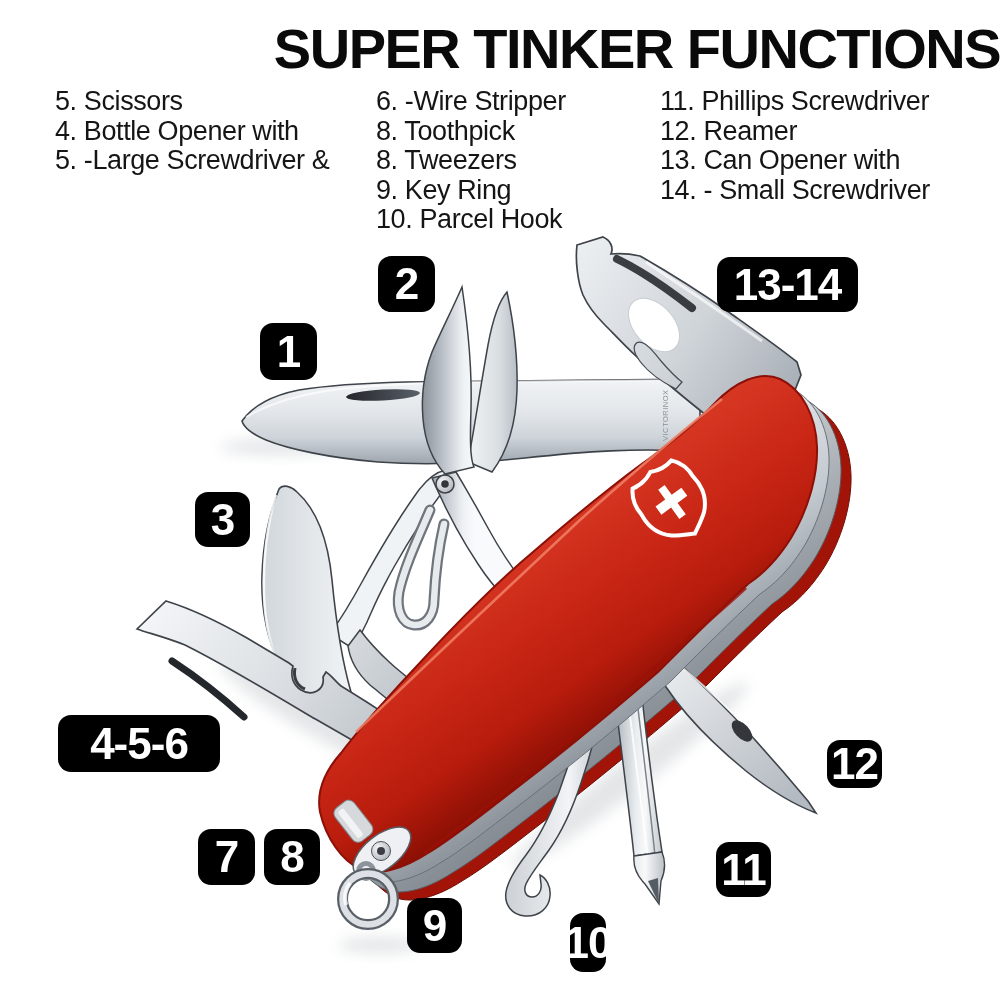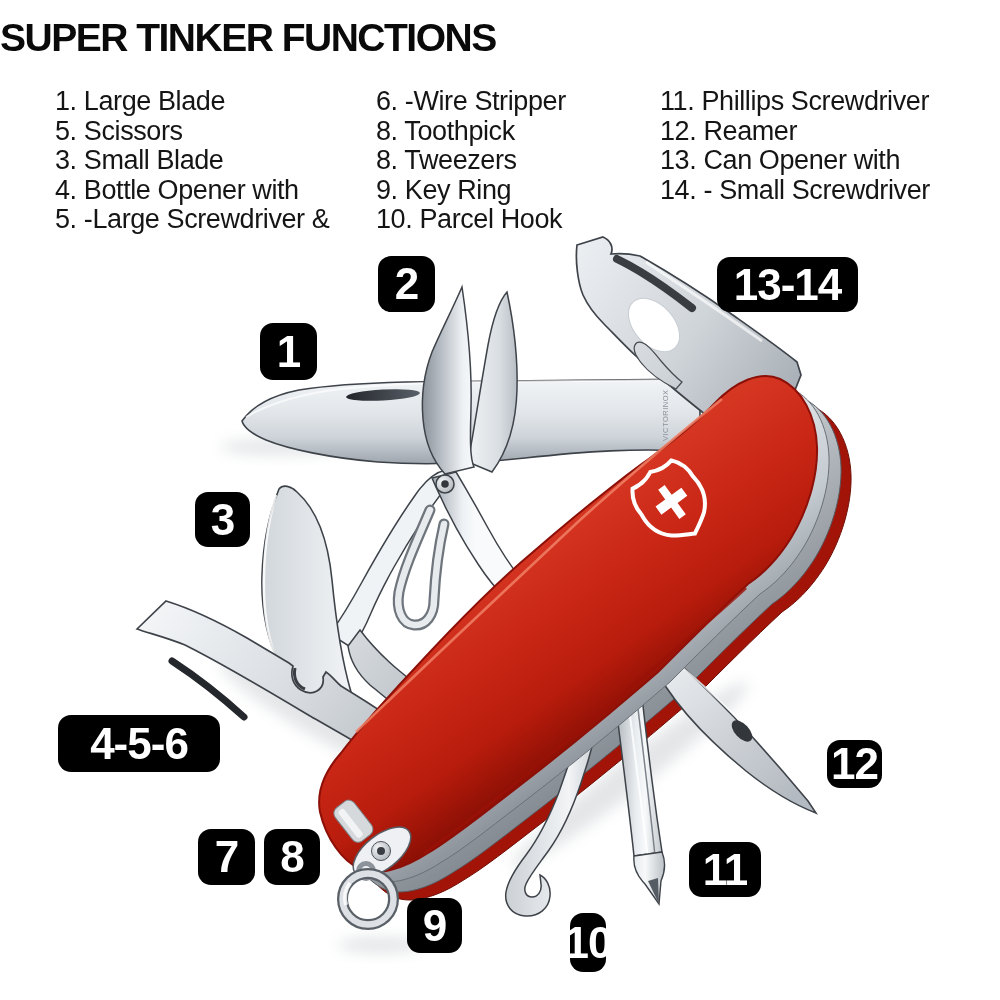--- a/index.html
+++ b/index.html
@@ -1,49 +1,47 @@
 <!DOCTYPE html>
 <html><head>
 <meta charset="utf-8">
 <style>
   html,body{margin:0;padding:0;background:#fff;}
   body{width:1000px;height:1000px;position:relative;overflow:hidden;
        font-family:"Liberation Sans",sans-serif;}
-  .title{position:absolute;top:16px;left:0;width:1000px;text-align:left;
-         font-size:39px;font-weight:700;letter-spacing:-1.5px;color:#0a0a0a;white-space:nowrap;}
+  .title{position:absolute;top:16px;left:0;width:1000px;text-align:right;
+         font-size:56px;font-weight:700;letter-spacing:-1.5px;color:#0a0a0a;white-space:nowrap;}
   .col{position:absolute;top:87px;font-size:27px;line-height:29.6px;color:#151515;
        letter-spacing:-0.4px;white-space:nowrap;}
   #col1{left:55px}
   #col2{left:376px}
   #col3{left:660px}
   svg.knife{position:absolute;left:0;top:0;z-index:1;}
   .callout{position:absolute;z-index:5;background:#000;color:#fff;border-radius:13px;
            font-weight:700;display:flex;align-items:center;justify-content:center;
            font-size:44px;letter-spacing:-1px;}
   .c-1{left:260px;top:323px;width:57px;height:57px}
   .c-2{left:378px;top:256px;width:57px;height:56px}
   .c-3{left:195px;top:492px;width:55px;height:55px}
   .c-1314{left:717px;top:257px;width:141px;height:55px}
   .c-456{left:58px;top:715px;width:162px;height:57px}
   .c-7{left:198px;top:829px;width:57px;height:56px}
   .c-8{left:264px;top:829px;width:56px;height:56px}
   .c-9{left:407px;top:898px;width:55px;height:55px}
   .c-10{left:570px;top:913px;width:36px;height:59px}
-  .c-11{left:689px;top:842px;width:72px;height:55px}
+  .c-11{left:716px;top:842px;width:55px;height:55px}
   .c-12{left:827px;top:740px;width:55px;height:48px}
 </style>
 </head>
 <body>
 
 <div class="title">SUPER TINKER FUNCTIONS</div>
 
 <div class="col" id="col1">
-  <div>1. Large Blade</div>
   <div>5. Scissors</div>
-  <div>3. Small Blade</div>
   <div>4. Bottle Opener with</div>
   <div>5. -Large Screwdriver &amp;</div>
 </div>
 <div class="col" id="col2">
   <div>6. -Wire Stripper</div>
   <div>8. Toothpick</div>
   <div>8. Tweezers</div>
   <div>9. Key Ring</div>
   <div>10. Parcel Hook</div>
 </div>

